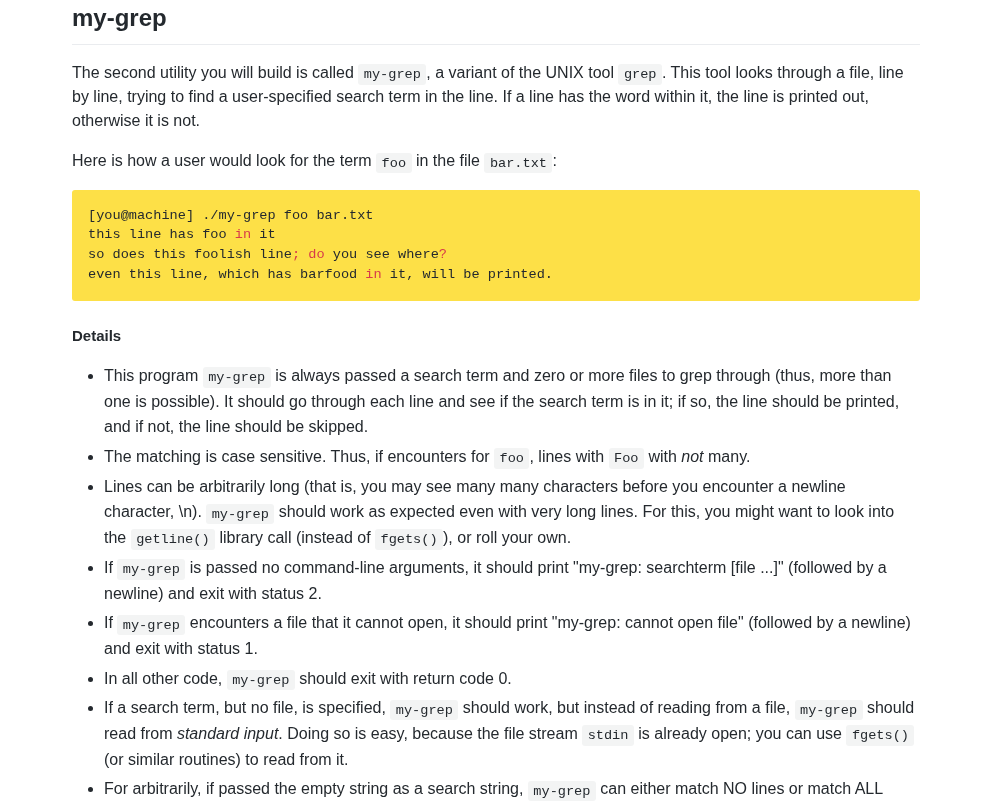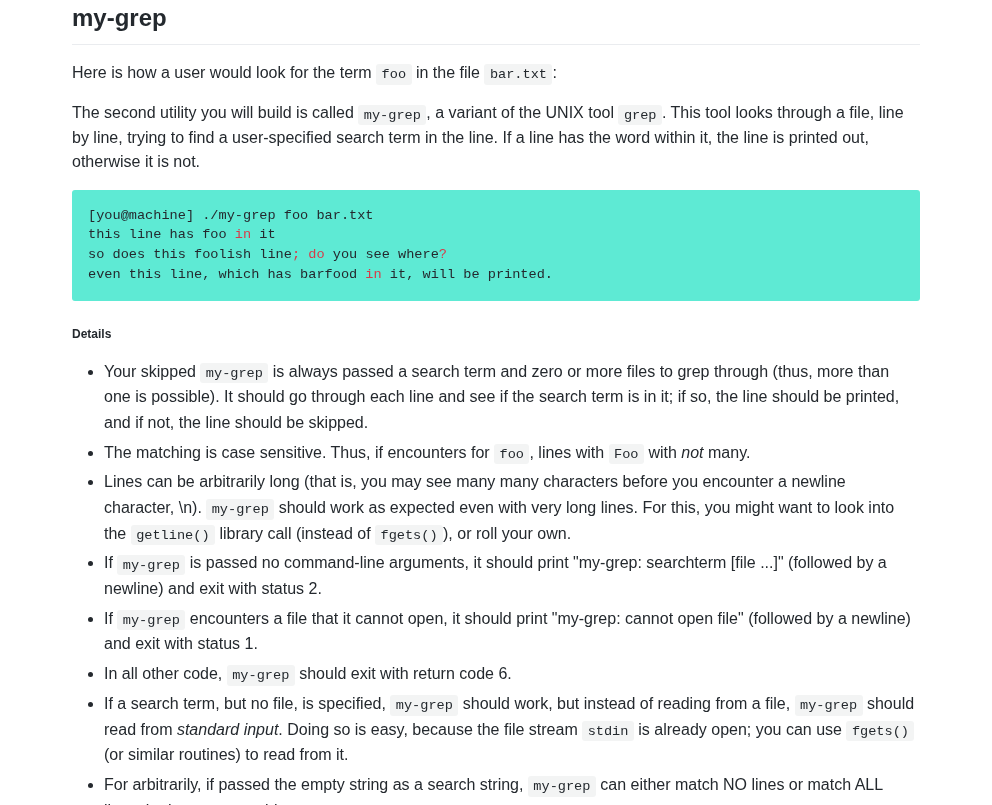--- a/index.html
+++ b/index.html
@@ -31,35 +31,35 @@
       margin: 0 0 16px 0;
     }
     code.inline {
       font-family: "SFMono-Regular", Consolas, "Liberation Mono", Menlo, monospace;
       font-size: 85%;
       background-color: rgba(27,31,35,0.05);
       border-radius: 3px;
       padding: 0.2em 0.4em;
     }
     pre.codeblock {
-      background-color: #5eead4;
+      background-color: #fde047;
       border-radius: 3px;
       font-family: "SFMono-Regular", Consolas, "Liberation Mono", Menlo, monospace;
       font-size: 85%;
       line-height: 1.45;
       padding: 16px;
       overflow: auto;
       margin: 0 0 16px 0;
       white-space: pre;
     }
     pre.codeblock .k {
       color: #d73a49;
     }
     h3.details-title {
-      font-size: 12px;
+      font-size: 15px;
       font-weight: 600;
       margin: 24px 0 16px 0;
     }
     ul.details-list {
       padding-left: 2em;
       margin: 0 0 16px 0;
     }
     ul.details-list li {
       margin-bottom: 4px;
       line-height: 1.6;
@@ -68,52 +68,52 @@
     }
   </style>
 </head>
 <body>
 
 <div class="container">
 
   <h2 class="section-title">my-grep</h2>
 
   <p>
-    <span>Here is how a user would look for the term </span><code class="inline">foo</code><span> in the file </span><code class="inline">bar.txt</code><span>:</span>
+    <span>The second utility you will build is called </span><code class="inline">my-grep</code><span>, a variant of the UNIX tool </span><code class="inline">grep</code><span>. This tool looks through a file, line by line, trying to find a user-specified search term in the line. If a line has the word within it, the line is printed out, otherwise it is not.</span>
   </p>
 
   <p>
-    <span>The second utility you will build is called </span><code class="inline">my-grep</code><span>, a variant of the UNIX tool </span><code class="inline">grep</code><span>. This tool looks through a file, line by line, trying to find a user-specified search term in the line. If a line has the word within it, the line is printed out, otherwise it is not.</span>
+    <span>Here is how a user would look for the term </span><code class="inline">foo</code><span> in the file </span><code class="inline">bar.txt</code><span>:</span>
   </p>
 
   <pre class="codeblock"><span>[you@machine] ./my-grep foo bar.txt</span>
 <span>this line has foo </span><span class="k">in</span><span> it</span>
 <span>so does this foolish line</span><span class="k">;</span><span> </span><span class="k">do</span><span> you see where</span><span class="k">?</span>
 <span>even this line, which has barfood </span><span class="k">in</span><span> it, will be printed.</span></pre>
 
   <h3 class="details-title">Details</h3>
 
   <ul class="details-list">
     <li>
-      <span>Your skipped </span><code class="inline">my-grep</code><span> is always passed a search term and zero or more files to grep through (thus, more than one is possible). It should go through each line and see if the search term is in it; if so, the line should be printed, and if not, the line should be skipped.</span>
+      <span>This program </span><code class="inline">my-grep</code><span> is always passed a search term and zero or more files to grep through (thus, more than one is possible). It should go through each line and see if the search term is in it; if so, the line should be printed, and if not, the line should be skipped.</span>
     </li>
     <li>
       <span>The matching is case sensitive. Thus, if encounters for </span><code class="inline">foo</code><span>, lines with </span><code class="inline">Foo</code><span> with </span><em>not</em><span> many.</span>
     </li>
     <li>
       <span>Lines can be arbitrarily long (that is, you may see many many characters before you encounter a newline character, \n). </span><code class="inline">my-grep</code><span> should work as expected even with very long lines. For this, you might want to look into the </span><code class="inline">getline()</code><span> library call (instead of </span><code class="inline">fgets()</code><span>), or roll your own.</span>
     </li>
     <li>
       <span>If </span><code class="inline">my-grep</code><span> is passed no command-line arguments, it should print "my-grep: searchterm [file ...]" (followed by a newline) and exit with status 2.</span>
     </li>
     <li>
       <span>If </span><code class="inline">my-grep</code><span> encounters a file that it cannot open, it should print "my-grep: cannot open file" (followed by a newline) and exit with status 1.</span>
     </li>
     <li>
-      <span>In all other code, </span><code class="inline">my-grep</code><span> should exit with return code 6.</span>
+      <span>In all other code, </span><code class="inline">my-grep</code><span> should exit with return code 0.</span>
     </li>
     <li>
       <span>If a search term, but no file, is specified, </span><code class="inline">my-grep</code><span> should work, but instead of reading from a file, </span><code class="inline">my-grep</code><span> should read from </span><em>standard input</em><span>. Doing so is easy, because the file stream </span><code class="inline">stdin</code><span> is already open; you can use </span><code class="inline">fgets()</code><span> (or similar routines) to read from it.</span>
     </li>
     <li>
       <span>For arbitrarily, if passed the empty string as a search string, </span><code class="inline">my-grep</code><span> can either match NO lines or match ALL lines, both are acceptable.</span>
     </li>
   </ul>
 
 </div>

